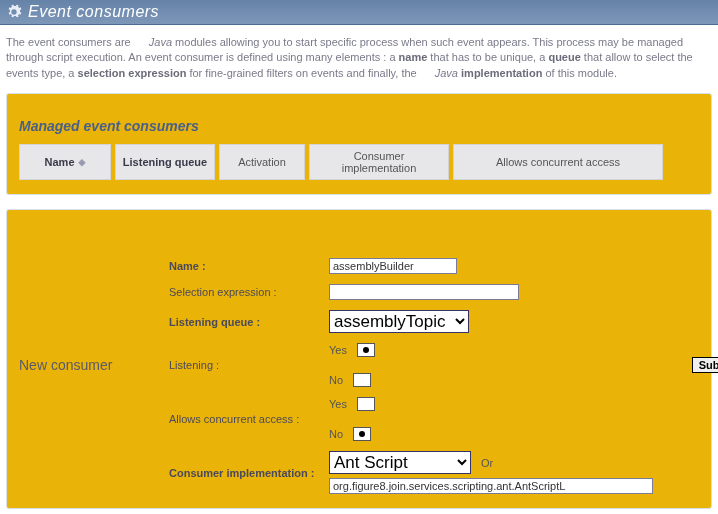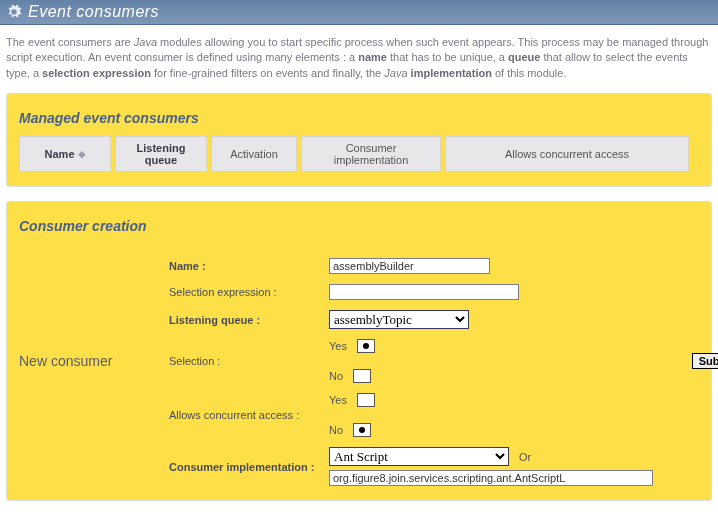--- a/index.html
+++ b/index.html
@@ -3,43 +3,43 @@
 <meta charset="utf-8">
 <style>
   * { box-sizing: border-box; }
   body { margin: 0; font-family: Verdana, Arial, sans-serif; font-size: 11px; color: #555566; background: #fff; width: 718px; }
   .header-bar { background: linear-gradient(#6583a8, #7d97b8); color: #fff; padding: 3px 6px; display: flex; align-items: center; gap: 6px; border-bottom: 1px solid #4c6a8f; }
   .header-bar .gear-icon { width: 16px; height: 16px; position: relative; }
   .header-bar .gear-icon svg { width:16px; height:16px; }
   .header-bar h1 { margin: 0; font-size: 16px; font-weight: normal; letter-spacing: 0.5px; font-style: italic; }
   .intro { padding: 10px 6px 12px 6px; color: #7a7a8a; line-height: 1.4; }
   .intro strong { color: #6b6b7a; }
-  .intro em { font-style: italic; }
-  .panel { background: #fde047; border: 1px solid #d6e0ea; border-radius: 3px; margin: 0 6px 14px 6px; padding: 16px 12px 14px 12px; }
+  .intro em { font-style: italic; margin-left: 15px; }
+  .panel { background: #eab308; border: 1px solid #d6e0ea; border-radius: 3px; margin: 0 6px 14px 6px; padding: 24px 12px 14px 12px; }
   .panel h2 { margin: 0 0 10px 0; font-size: 14px; color: #49608a; font-weight: bold; font-style: italic; }
   .table-header { display: flex; gap: 4px; margin-top:6px; }
   .th { background: #e7e7ea; border: 1px solid #d3d3d8; padding: 5px 6px; font-size: 11px; color: #555; text-align: center; display:flex; align-items:center; justify-content:center; gap:4px; }
   .th.sortable { font-weight: bold; color:#3a3a4a; }
   .th.name { width: 92px; }
-  .th.queue { width: 92px; }
+  .th.queue { width: 100px; }
   .th.act { width: 86px; }
   .th.impl { width: 140px; }
-  .th.conc { width: 244px; }
+  .th.conc { width: 210px; }
   .sort-icon { font-size:9px; color:#9a9ab0; }
   .add-row { display:flex; align-items:center; gap:8px; margin-top:24px; padding-left:2px; }
   .add-icon { width:16px; height:16px; }
   .add-link { color:#384a78; font-size:11px; cursor:pointer; }
   .form-grid { display:grid; grid-template-columns: 140px 150px 1fr 80px; column-gap: 10px; row-gap: 10px; align-items:center; margin-top:24px; }
   .side-label { color:#5a5a6a; font-size:14px; grid-column:1; }
   .flabel { color:#4a4a5a; font-size:11px; grid-column:2; }
   .flabel.bold { font-weight:bold; }
   .fval { grid-column:3; display:flex; align-items:center; gap:8px; }
   .fright { grid-column:4; text-align:right; }
   input[type=text] { font-family: Verdana, Arial, sans-serif; font-size:11px; padding:1px 3px; border:1px solid #7a7a9a; background:#fff; color:#333; }
-  select { font-family: Liberation Serif, serif; font-size:13px; border:1px solid #333366; background:#fff; }
+  select { font-family: Liberation Sans, sans-serif; font-size:17px; border:1px solid #333366; background:#fff; }
   .radio-group { display:flex; flex-direction:column; gap:16px; }
   .radio-row { display:flex; align-items:center; gap:10px; font-size:11px; color:#555; }
   .radio-box { width:18px; height:14px; border:1px solid #555; display:flex; align-items:center; justify-content:center; background:#fff; }
   .radio-dot { width:6px; height:6px; border-radius:50%; background:#000; }
   .submit-btn { font-family: Verdana, Arial, sans-serif; font-size:11px; font-weight:bold; padding:1px 6px; background:#efefef; border:1px solid #000; cursor:pointer; }
   .impl-row { display:flex; flex-direction:column; gap:4px; }
   .impl-top { display:flex; align-items:center; gap:10px; }
   .or-text { color:#555; }
 </style>
 </head>
@@ -74,47 +74,46 @@
     <div class="th impl">
         <span>Consumer implementation</span>
       </div>
     <div class="th conc">
         <span>Allows concurrent access</span>
       </div>
   </div>
 </div>
 
 <div class="panel">
-  <h2>Consumer creation</h2>
   <div class="form-grid">
     <div style="grid-column:1"></div>
     <div class="flabel bold">Name :</div>
     <div class="fval">
-        <input type="text" style="width: 161px;" value="assemblyBuilder">
+        <input type="text" style="width: 128px;" value="assemblyBuilder">
       </div>
     <div class="fright"></div>
 
     <div style="grid-column:1"></div>
     <div class="flabel">Selection expression :</div>
     <div class="fval">
         <input type="text" style="width: 190px;" value="">
       </div>
     <div class="fright"></div>
 
     <div style="grid-column:1"></div>
     <div class="flabel bold">Listening queue :</div>
     <div class="fval">
       <select style="width:140px">
         <option>assemblyTopic</option>
       </select>
     </div>
     <div class="fright"></div>
 
     <div class="side-label">New consumer</div>
-    <div class="flabel">Selection :</div>
+    <div class="flabel">Listening :</div>
     <div class="fval">
       <div class="radio-group">
         <div class="radio-row">
             <span>Yes</span>
             <span class="radio-box">
               <span class="radio-dot"></span>
             </span>
           </div>
         <div class="radio-row">
             <span>No</span>
@@ -140,21 +139,21 @@
           </div>
       </div>
     </div>
     <div class="fright"></div>
 
     <div style="grid-column:1"></div>
     <div class="flabel bold">Consumer implementation :</div>
     <div class="fval">
       <div class="impl-row">
         <div class="impl-top">
-          <select style="width:180px">
+          <select style="width:142px">
             <option>Ant Script</option>
           </select>
           <span class="or-text">Or</span>
         </div>
         <input type="text" style="width: 324px;" value="org.figure8.join.services.scripting.ant.AntScriptL">
       </div>
     </div>
     <div class="fright"></div>
   </div>
 </div>

